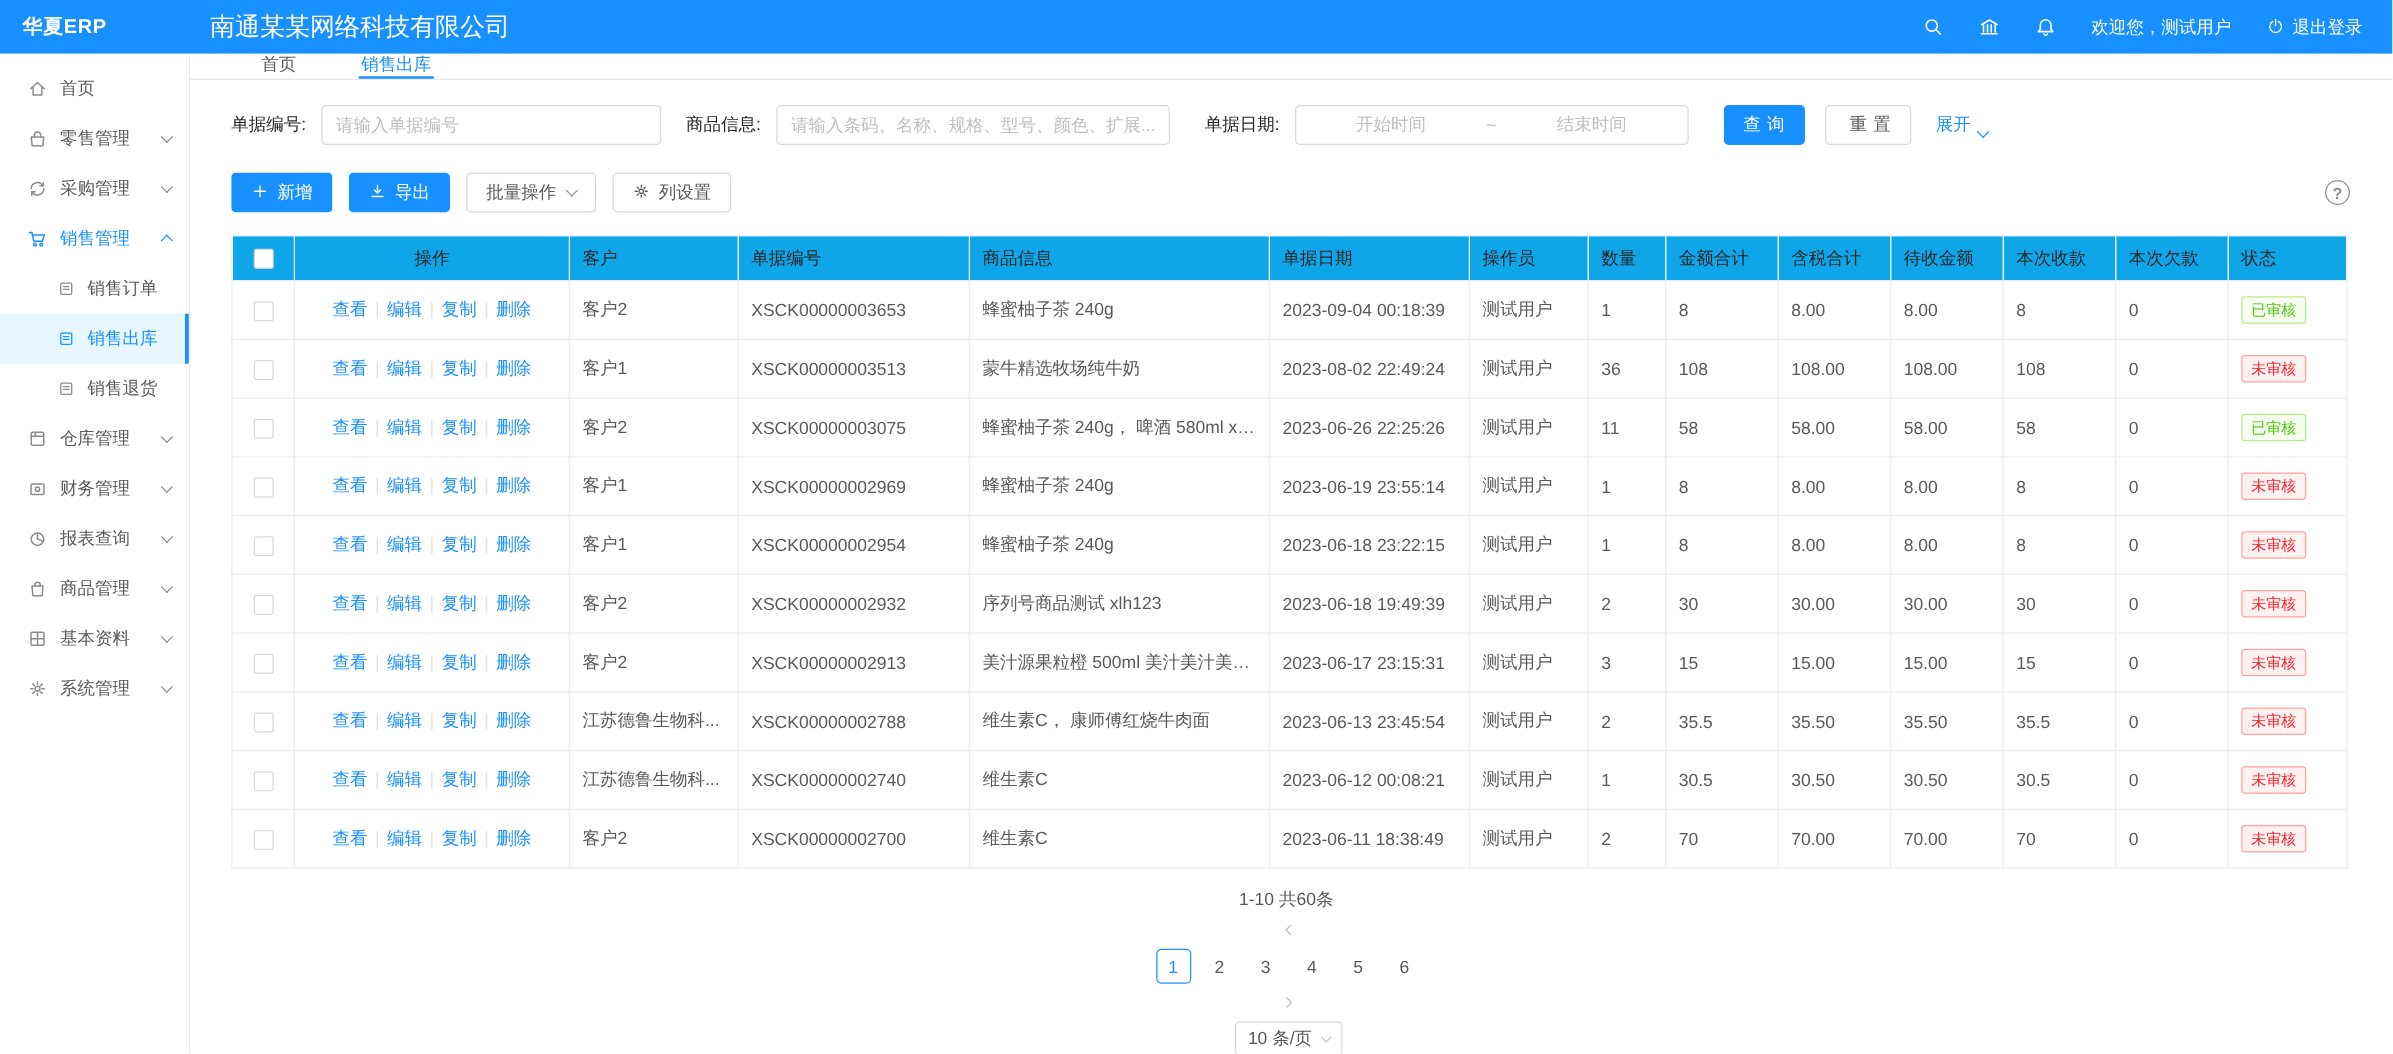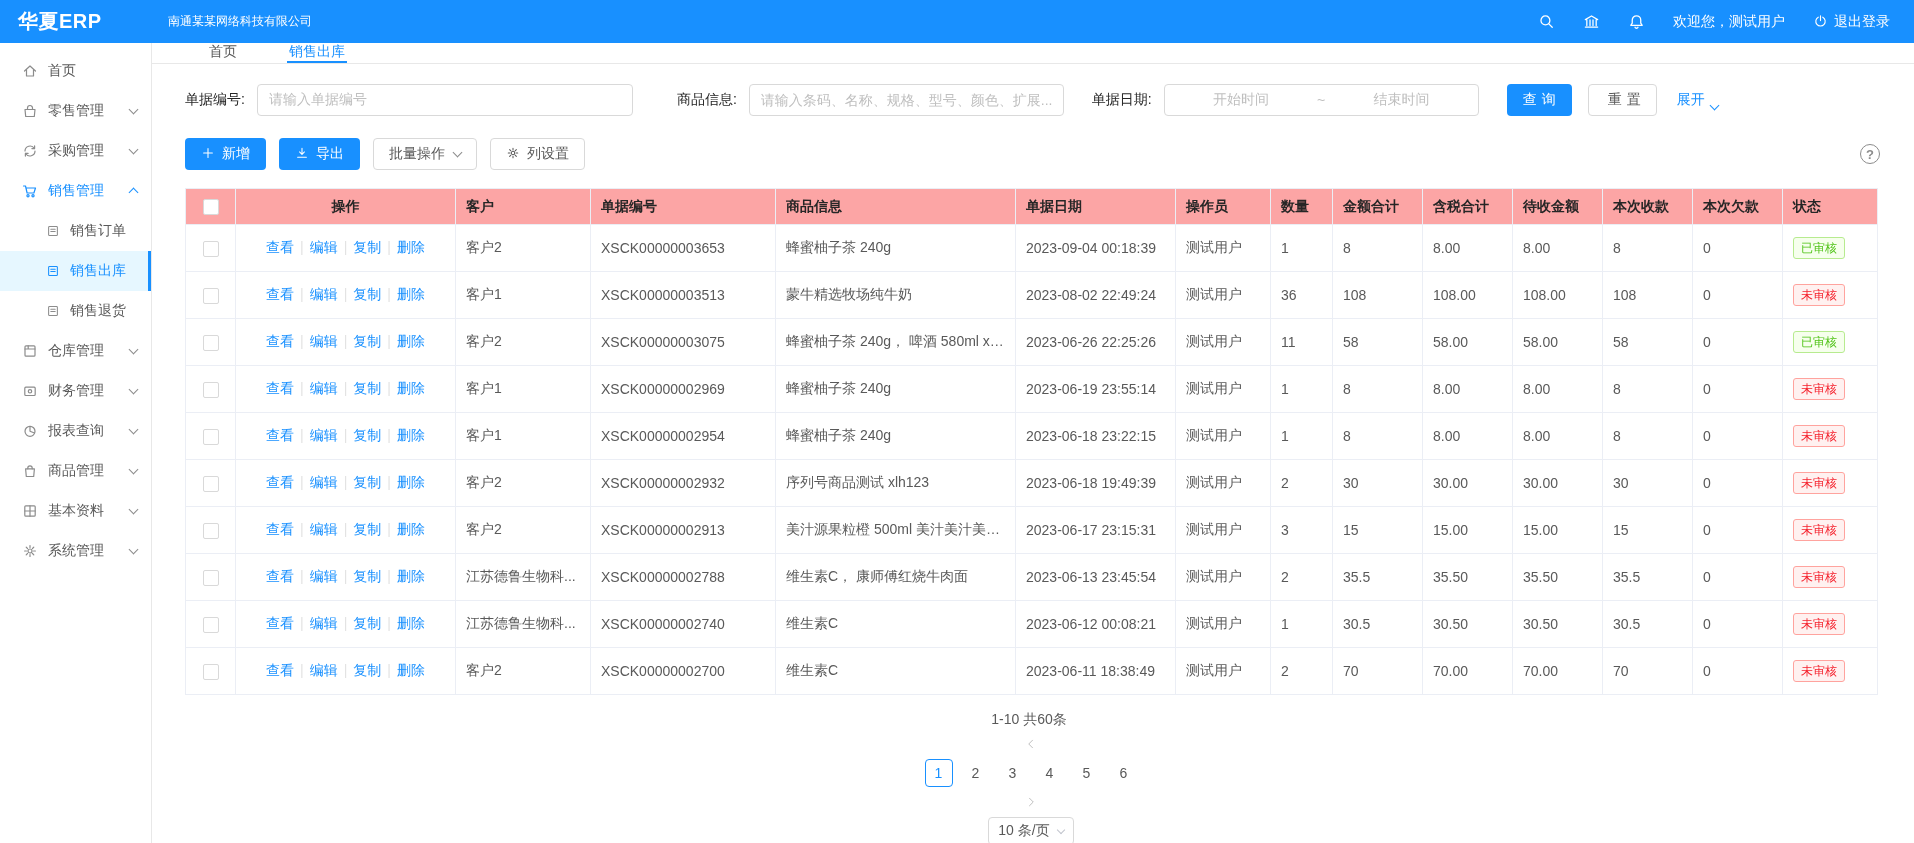--- a/index.html
+++ b/index.html
@@ -3,22 +3,22 @@
 <meta charset="utf-8">
 <style>
   * { box-sizing: border-box; margin: 0; padding: 0; }
   html,body { width:1914px; height:843px; overflow:hidden; }
   body {
     font-family: "Liberation Sans", "DejaVu Sans", sans-serif;
     font-size: 14px; color:#333; background:#fff;
   }
   
   .topbar { height:43px; background:#1890ff; display:flex; align-items:center; color:#fff; }
-  .logo { width:152px; padding-left:18px; font-size:20px; font-weight:bold; letter-spacing:0.5px; white-space:nowrap; }
-  .company { padding-left:16px; font-size:12px; }
+  .logo { width:152px; padding-left:18px; font-size:16px; font-weight:bold; letter-spacing:0.5px; white-space:nowrap; }
+  .company { padding-left:16px; font-size:20px; }
   .topbar-right { margin-left:auto; display:flex; align-items:center; gap:28px; padding-right:24px; }
   .tb-icon { display:flex; cursor:pointer; }
   .tb-icon svg { width:17px; height:17px; display:block; }
   .welcome { white-space:nowrap; }
   .logout { display:flex; align-items:center; gap:6px; cursor:pointer; white-space:nowrap;text-align:right; }
   .logout svg { width:15px; height:15px; }
 
   
   .layout { display:flex; height:800px; }
   .sidebar { width:152px; border-right:1px solid #e8e8e8; padding-top:8px; background:#fff; flex:none; }
@@ -42,41 +42,41 @@
   .tab { display:flex; align-items:center; color:#595959; cursor:pointer; border-bottom:2px solid transparent; padding:0 2px; }
   .tab.active { color:#1890ff; border-bottom-color:#1890ff; }
 
   .content { padding:12px 24px 0 33px; flex:1; }
 
   
   .filter-row { display:flex; align-items:center; margin-top:8px; }
   .f-label { color:#262626; margin-right:12px; white-space:nowrap; }
   .f-input { height:32px; border:1px solid #d9d9d9; border-radius:4px; padding:0 11px; font-size:14px; color:#262626; outline:none; font-family:inherit; }
   .f-input::placeholder { color:#bfbfbf; }
-  .in-billno { width:376px; margin-right:44px;font-family:Liberation Mono, monospace; }
+  .in-billno { width:272px; margin-right:20px; }
   .in-product { width:315px; margin-right:28px; }
   .date-range { width:315px; height:32px; border:1px solid #d9d9d9; border-radius:4px; display:flex; align-items:center; justify-content:space-evenly; color:#bfbfbf; cursor:pointer; }
   .btn { height:32px; border-radius:4px; padding:0 15px; display:inline-flex; align-items:center; justify-content:center; gap:7px; font-size:14px; cursor:pointer; border:1px solid transparent; white-space:nowrap; font-family:inherit; }
   .btn-primary { background:#1890ff; color:#fff; }
   .btn-default { background:#fff; border-color:#d9d9d9; color:#595959; }
   .btn-query { margin-left:28px; letter-spacing:5px; padding-right:10px; }
   .btn-reset { margin-left:16px; letter-spacing:5px; padding-right:10px;padding-left:19px; }
   .link-expand { color:#1890ff; margin-left:20px; display:inline-flex; align-items:flex-end; gap:6px; cursor:pointer; }
   .link-expand .chev { border-color:#1890ff; }
 
   
   .toolbar { display:flex; align-items:center; margin-top:22px; gap:13px; }
   .toolbar .btn svg { width:14px; height:14px; }
   .toolbar .chev { margin-left:2px; }
   .help-circle { margin-left:auto; width:20px; height:20px; border:1.6px solid #8c8c8c; border-radius:50%; color:#8c8c8c; display:flex; align-items:center; justify-content:center; font-size:13px; font-weight:bold; cursor:pointer; margin-right:10px; }
 
   
   table.grid { margin-top:18px; border-collapse:collapse; table-layout:fixed; width:1692px; font-size:14px; }
   .grid th, .grid td { border:1px solid #ebeef5; padding:0 10px; overflow:hidden; white-space:nowrap; text-overflow:ellipsis; text-align:left; font-weight:400; }
-  .grid thead th { background:#fca5a5; height:36px; color:#262626;font-weight:bold; }
+  .grid thead th { background:#0ea5e9; height:36px; color:#262626; }
   .grid tbody td { height:47px; color:#595959; }
   .grid .c-center { text-align:center; }
   .cb { width:16px; height:16px; border:1px solid #d9d9d9; border-radius:2px; background:#fff; display:inline-block; vertical-align:middle; cursor:pointer; }
   .actions a { color:#1890ff; text-decoration:none; cursor:pointer; }
   .sep { color:#e3e3e3; margin:0 6px; }
   .badge { display:inline-block; padding:1px 7px; border-radius:3px; font-size:12px; line-height:18px; }
   .badge.green { color:#52c41a; background:#f6ffed; border:1px solid #b7eb8f; }
   .badge.red { color:#f5222d; background:#fff1f0; border:1px solid #ffa39e; }
 
   

